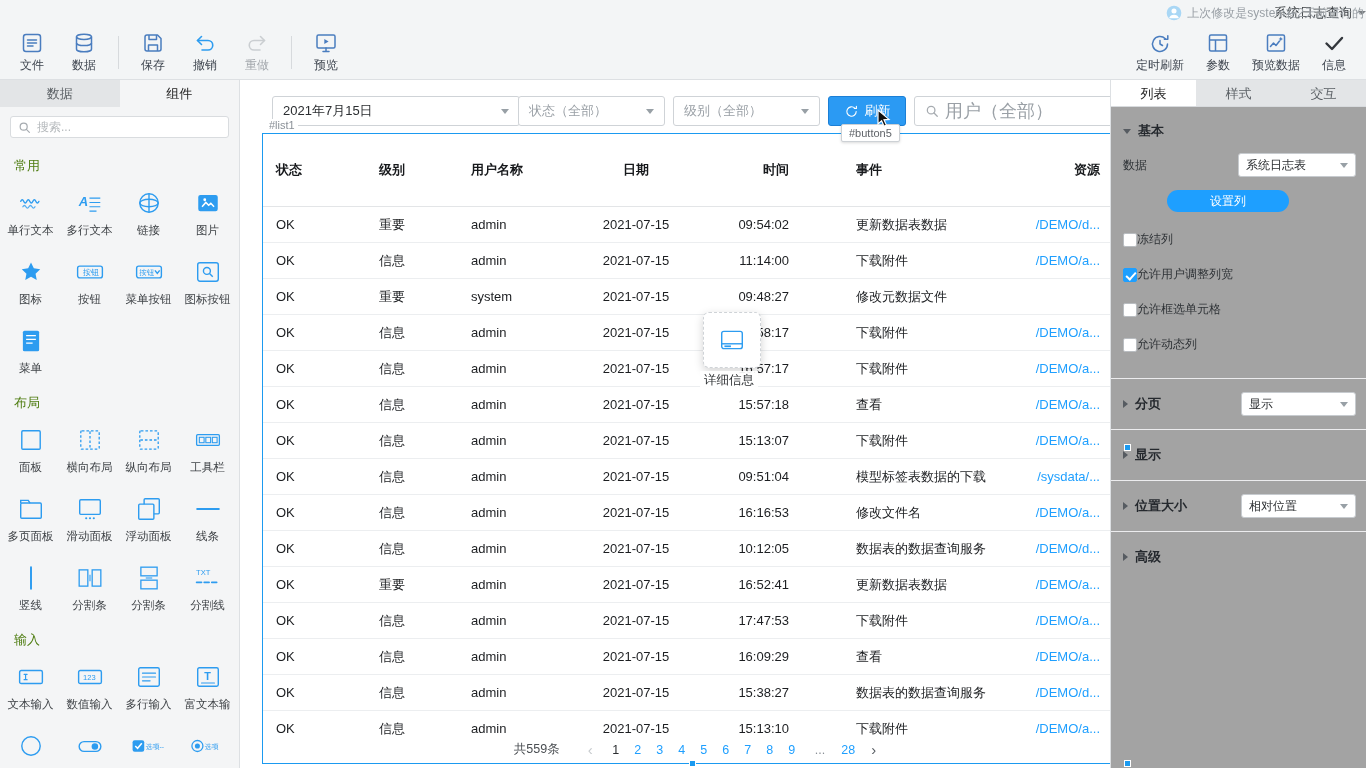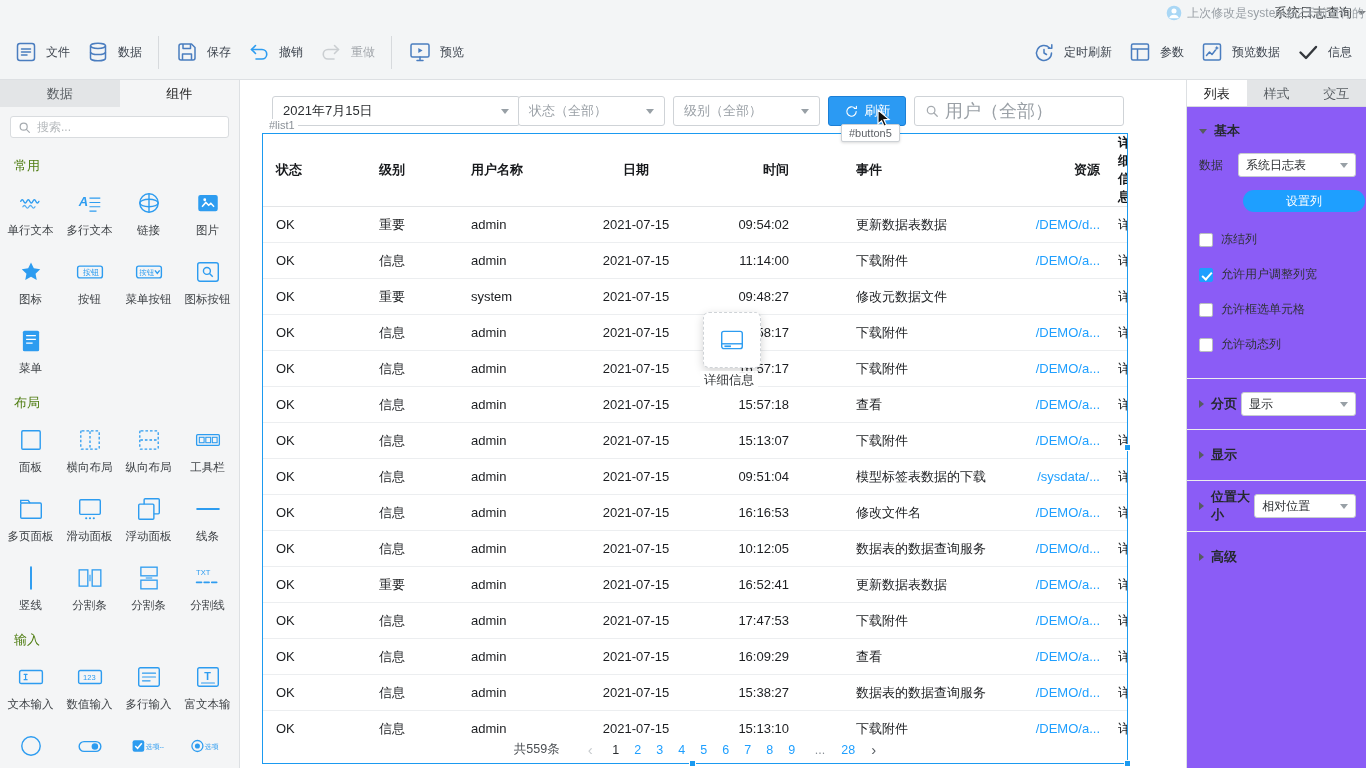--- a/index.html
+++ b/index.html
@@ -8,21 +8,21 @@
   svg{display:block}
 
   
   .titlebar{position:absolute;top:0;left:0;right:0;height:26px;background:#f3f5f6;display:flex;align-items:center;justify-content:flex-end;z-index:6}
   .titlebar .title{font-size:13px;color:#3c4043;display:flex;align-items:center;gap:6px}
   .tcaret{width:0;height:0;border-left:4px solid transparent;border-right:4px solid transparent;border-top:4px solid #7c8084}
   .lastmod{position:absolute;right:2px;top:0;height:26px;display:flex;align-items:center;gap:5px;color:#9aa0a6;font-size:12px;white-space:nowrap}
 
   
   .toolbar{position:absolute;top:26px;left:0;right:0;height:54px;background:#f3f5f6;border-bottom:1px solid #dde0e3;display:flex;align-items:stretch;padding:0 6px;z-index:5}
-  .tbtn{display:flex;flex-direction:row;align-items:center;justify-content:center;gap:8px;min-width:52px;padding:4px 8px 5px;cursor:default}
+  .tbtn{display:flex;flex-direction:column;align-items:center;justify-content:center;gap:2px;min-width:52px;padding:4px 8px 5px;cursor:default}
   .tlabel{font-size:12px;color:#3f4650;white-space:nowrap}
   .tbtn.disabled{opacity:.45}
   .tsep{width:1px;background:#d7dadd;margin:10px 8px}
   .tspacer{flex:1}
 
   
   .sidebar{position:absolute;top:80px;left:0;width:240px;bottom:0;background:#f4f5f6;border-right:1px solid #dde0e3;overflow:hidden}
   .side-tabs{display:flex;height:27px;background:#e3e5e7}
   .side-tab{flex:1;display:flex;align-items:center;justify-content:center;font-size:13px;color:#5a5f64}
   .side-tab.active{background:#f4f5f6;color:#222}
@@ -69,30 +69,30 @@
   .pnext{color:#565b61;font-size:15px;line-height:1}
   .pellipsis{color:#8a9097}
   .handle{position:absolute;width:7px;height:7px;background:#1b9af0;border:1px solid #fff;z-index:4}
 
   .ghost-card{position:absolute;width:58px;height:56px;background:#fff;border:1px dashed #cfd3d7;border-radius:6px;box-shadow:0 3px 10px rgba(0,0,0,.18);display:flex;align-items:center;justify-content:center;z-index:20}
   .ghost-label{position:absolute;font-size:12.5px;color:#2b2e31;background:rgba(255,255,255,.92);padding:1px 4px;z-index:20}
   .tooltip{position:absolute;background:#fff;border:1px solid #cdd1d5;border-radius:2px;box-shadow:0 1px 3px rgba(0,0,0,.15);padding:2px 7px;font-size:11px;color:#5f6368;z-index:30}
   .cursor{position:absolute;z-index:40;pointer-events:none}
 
   
-  .inspector{position:absolute;top:80px;right:0;width:180px;bottom:0;background:#8b5cf6;border-left:1px solid #dde0e3;overflow:hidden}
+  .inspector{position:absolute;top:80px;right:0;width:256px;bottom:0;background:#a3a3a3;border-left:1px solid #dde0e3;overflow:hidden}
   .insp-tabs{display:flex;height:27px;background:#e3e5e7;border-bottom:1px solid #d8dbde}
   .insp-tab{flex:1;text-align:center;line-height:27px;font-size:13px;color:#5a5f64}
   .insp-tab.active{background:#fff;color:#222}
   .sec-head{display:flex;align-items:center;gap:7px;padding:15px 12px 9px;font-size:13px;font-weight:bold;color:#25292e}
   .row-ctl{display:flex;align-items:center;justify-content:space-between;padding:4px 10px 4px 12px;font-size:12px;color:#2f3337}
   .sel{width:118px;height:24px;border:1px solid #c7cbcf;border-radius:3px;background:#fff;display:flex;align-items:center;justify-content:space-between;padding:0 7px;font-size:12px;color:#2b2e31}
   .sel-sm{width:115px}
   .pill-btn{margin:9px 0 10px 56px;width:122px;height:22px;border-radius:11px;background:#1e9fff;color:#fff;font-size:12px;display:flex;align-items:center;justify-content:center}
-  .cb-row{display:flex;align-items:center;gap:8px;padding:9px 12px;font-size:12px;color:#2f3337}
+  .cb-row{display:flex;align-items:center;padding:9px 12px;font-size:12px;color:#2f3337}
   .cb{position:relative;width:14px;height:14px;border:1px solid #b9bdc1;border-radius:2px;background:#fff;flex:none}
   .cb.checked{background:#1e9fff;border-color:#1e9fff}
   .cb.checked::after{content:"";position:absolute;left:4px;top:1px;width:4px;height:8px;border:solid #fff;border-width:0 2px 2px 0;transform:rotate(42deg)}
   .cb-block{margin-bottom:16px}
   .sec-row{display:flex;align-items:center;justify-content:space-between;height:51px;padding:0 10px 0 12px;border-top:1px solid #ececee}
   .st{display:flex;align-items:center;gap:7px;font-size:13px;font-weight:bold;color:#25292e}
   .arr-r{width:0;height:0;border-top:4px solid transparent;border-bottom:4px solid transparent;border-left:5px solid #565b61}
   .arr-d{width:0;height:0;border-left:4px solid transparent;border-right:4px solid transparent;border-top:5px solid #565b61}
 </style>
 </head>

